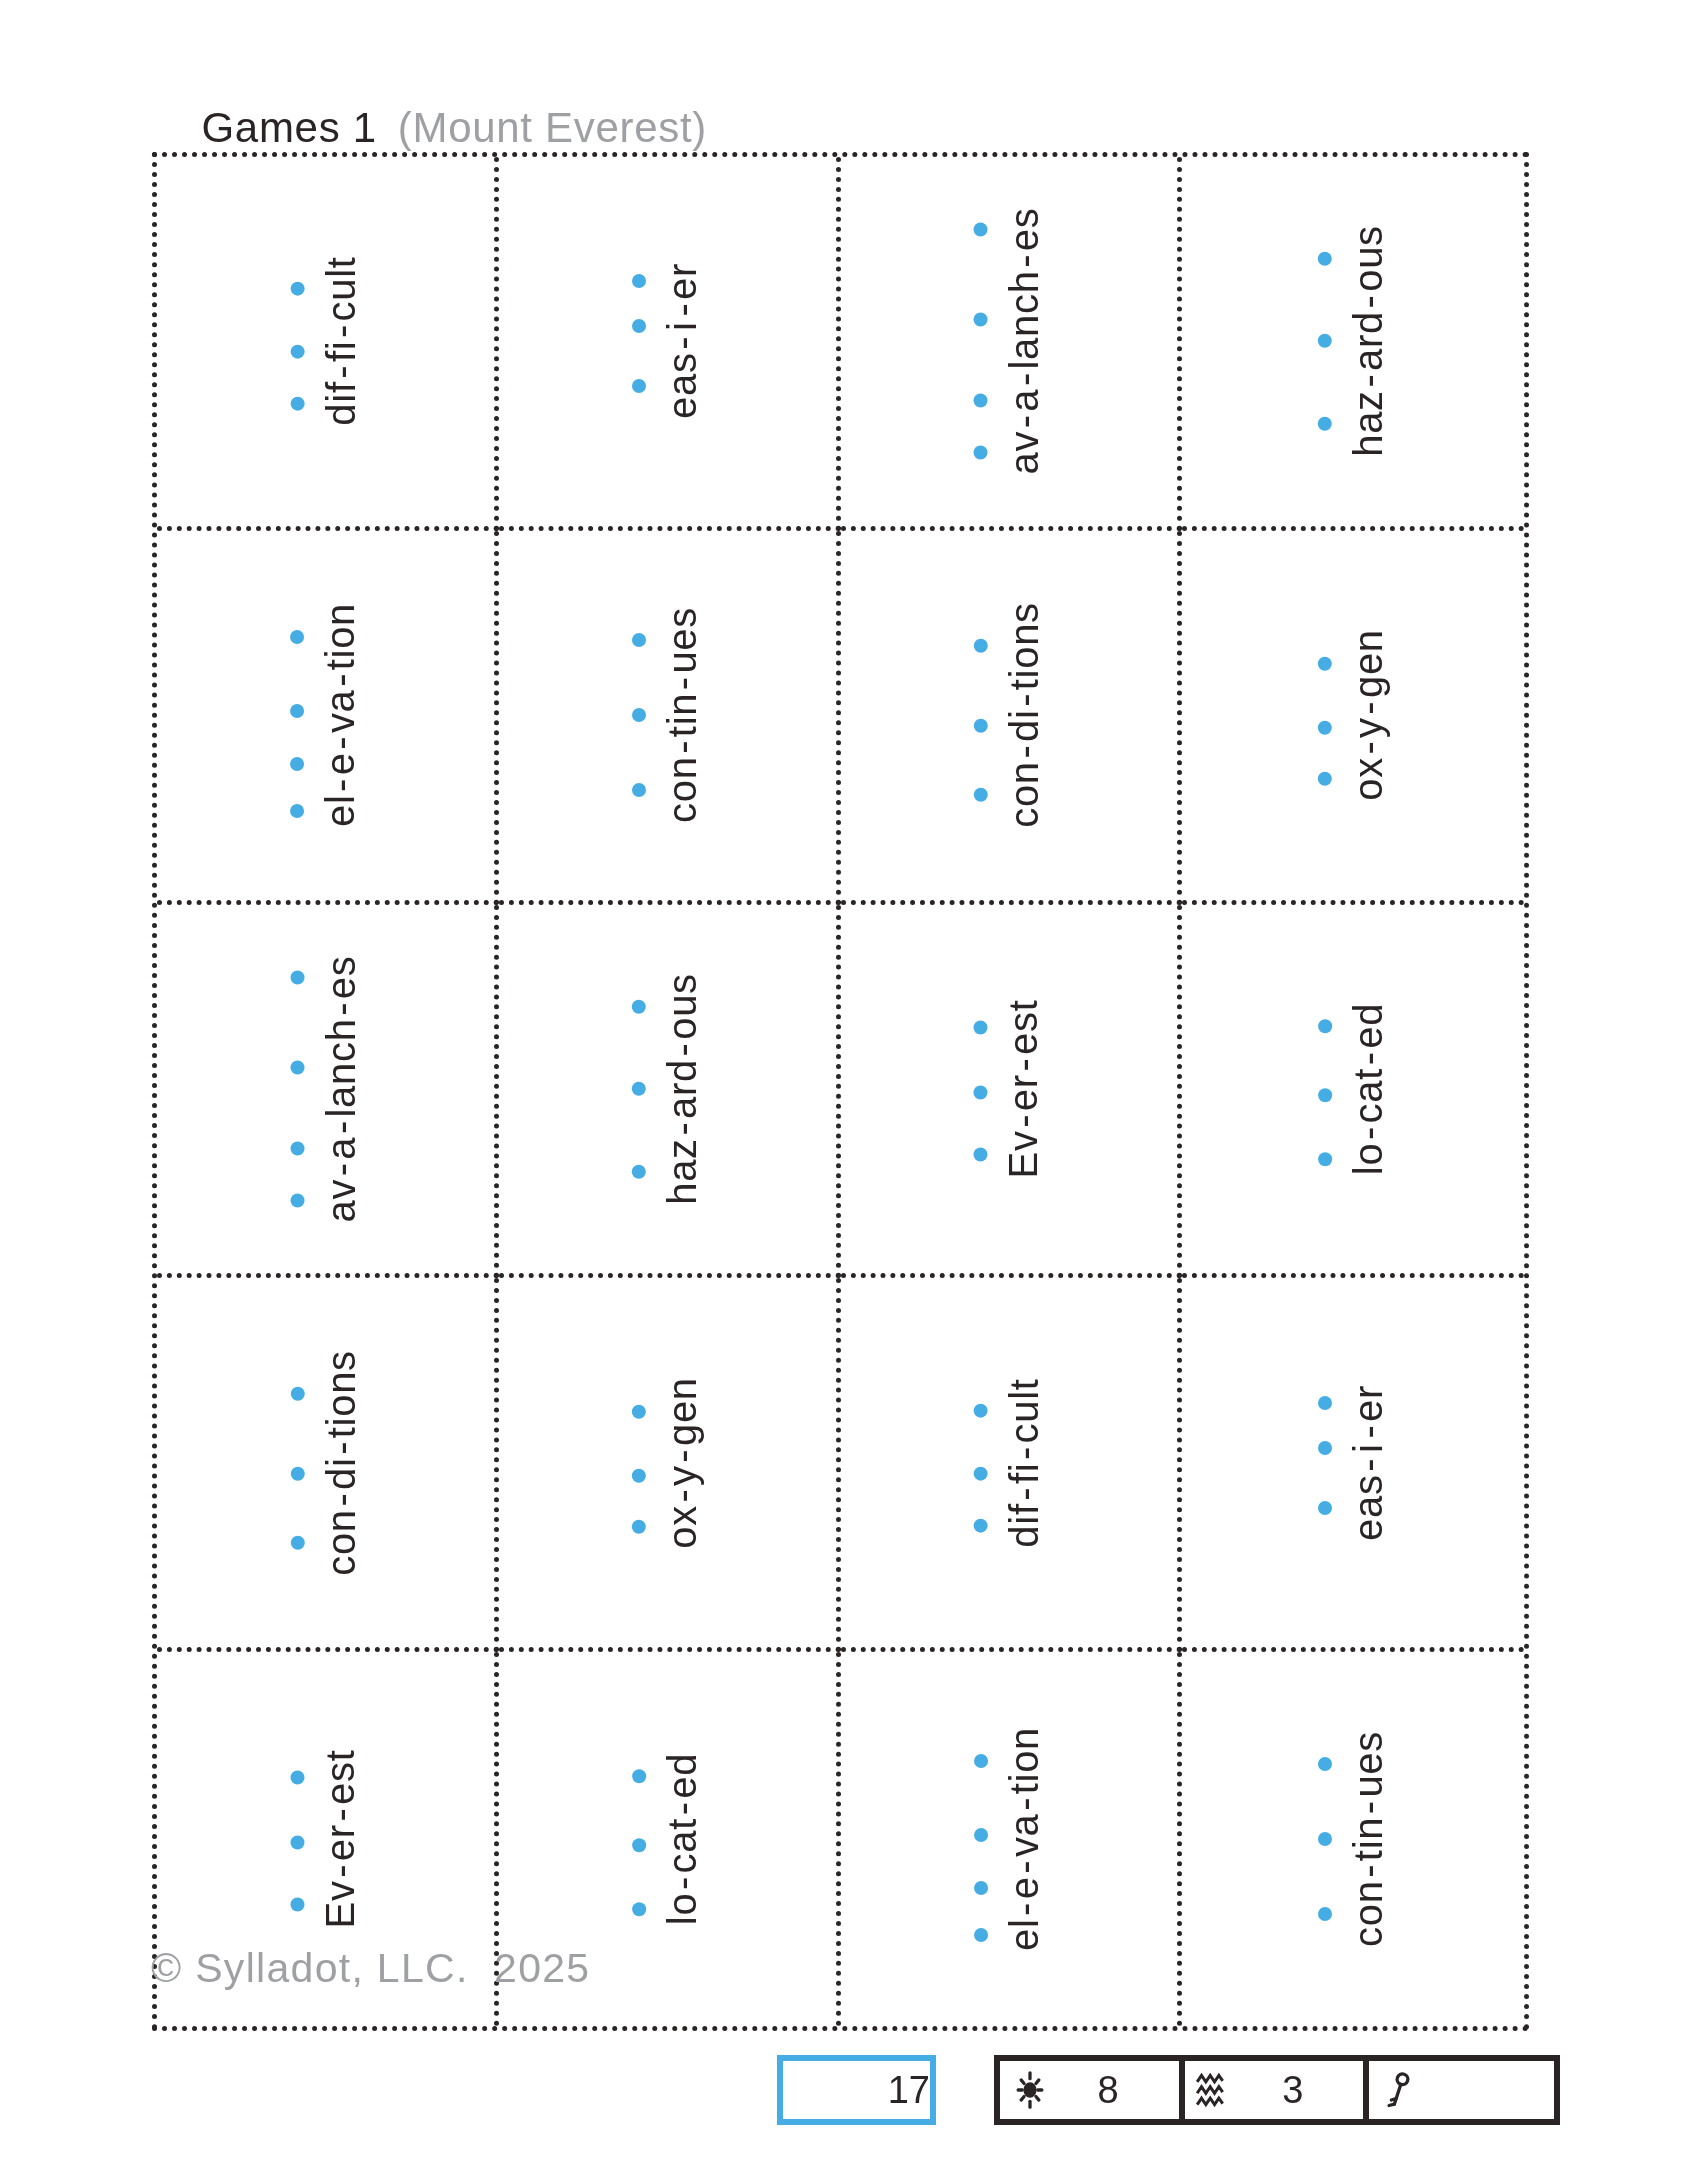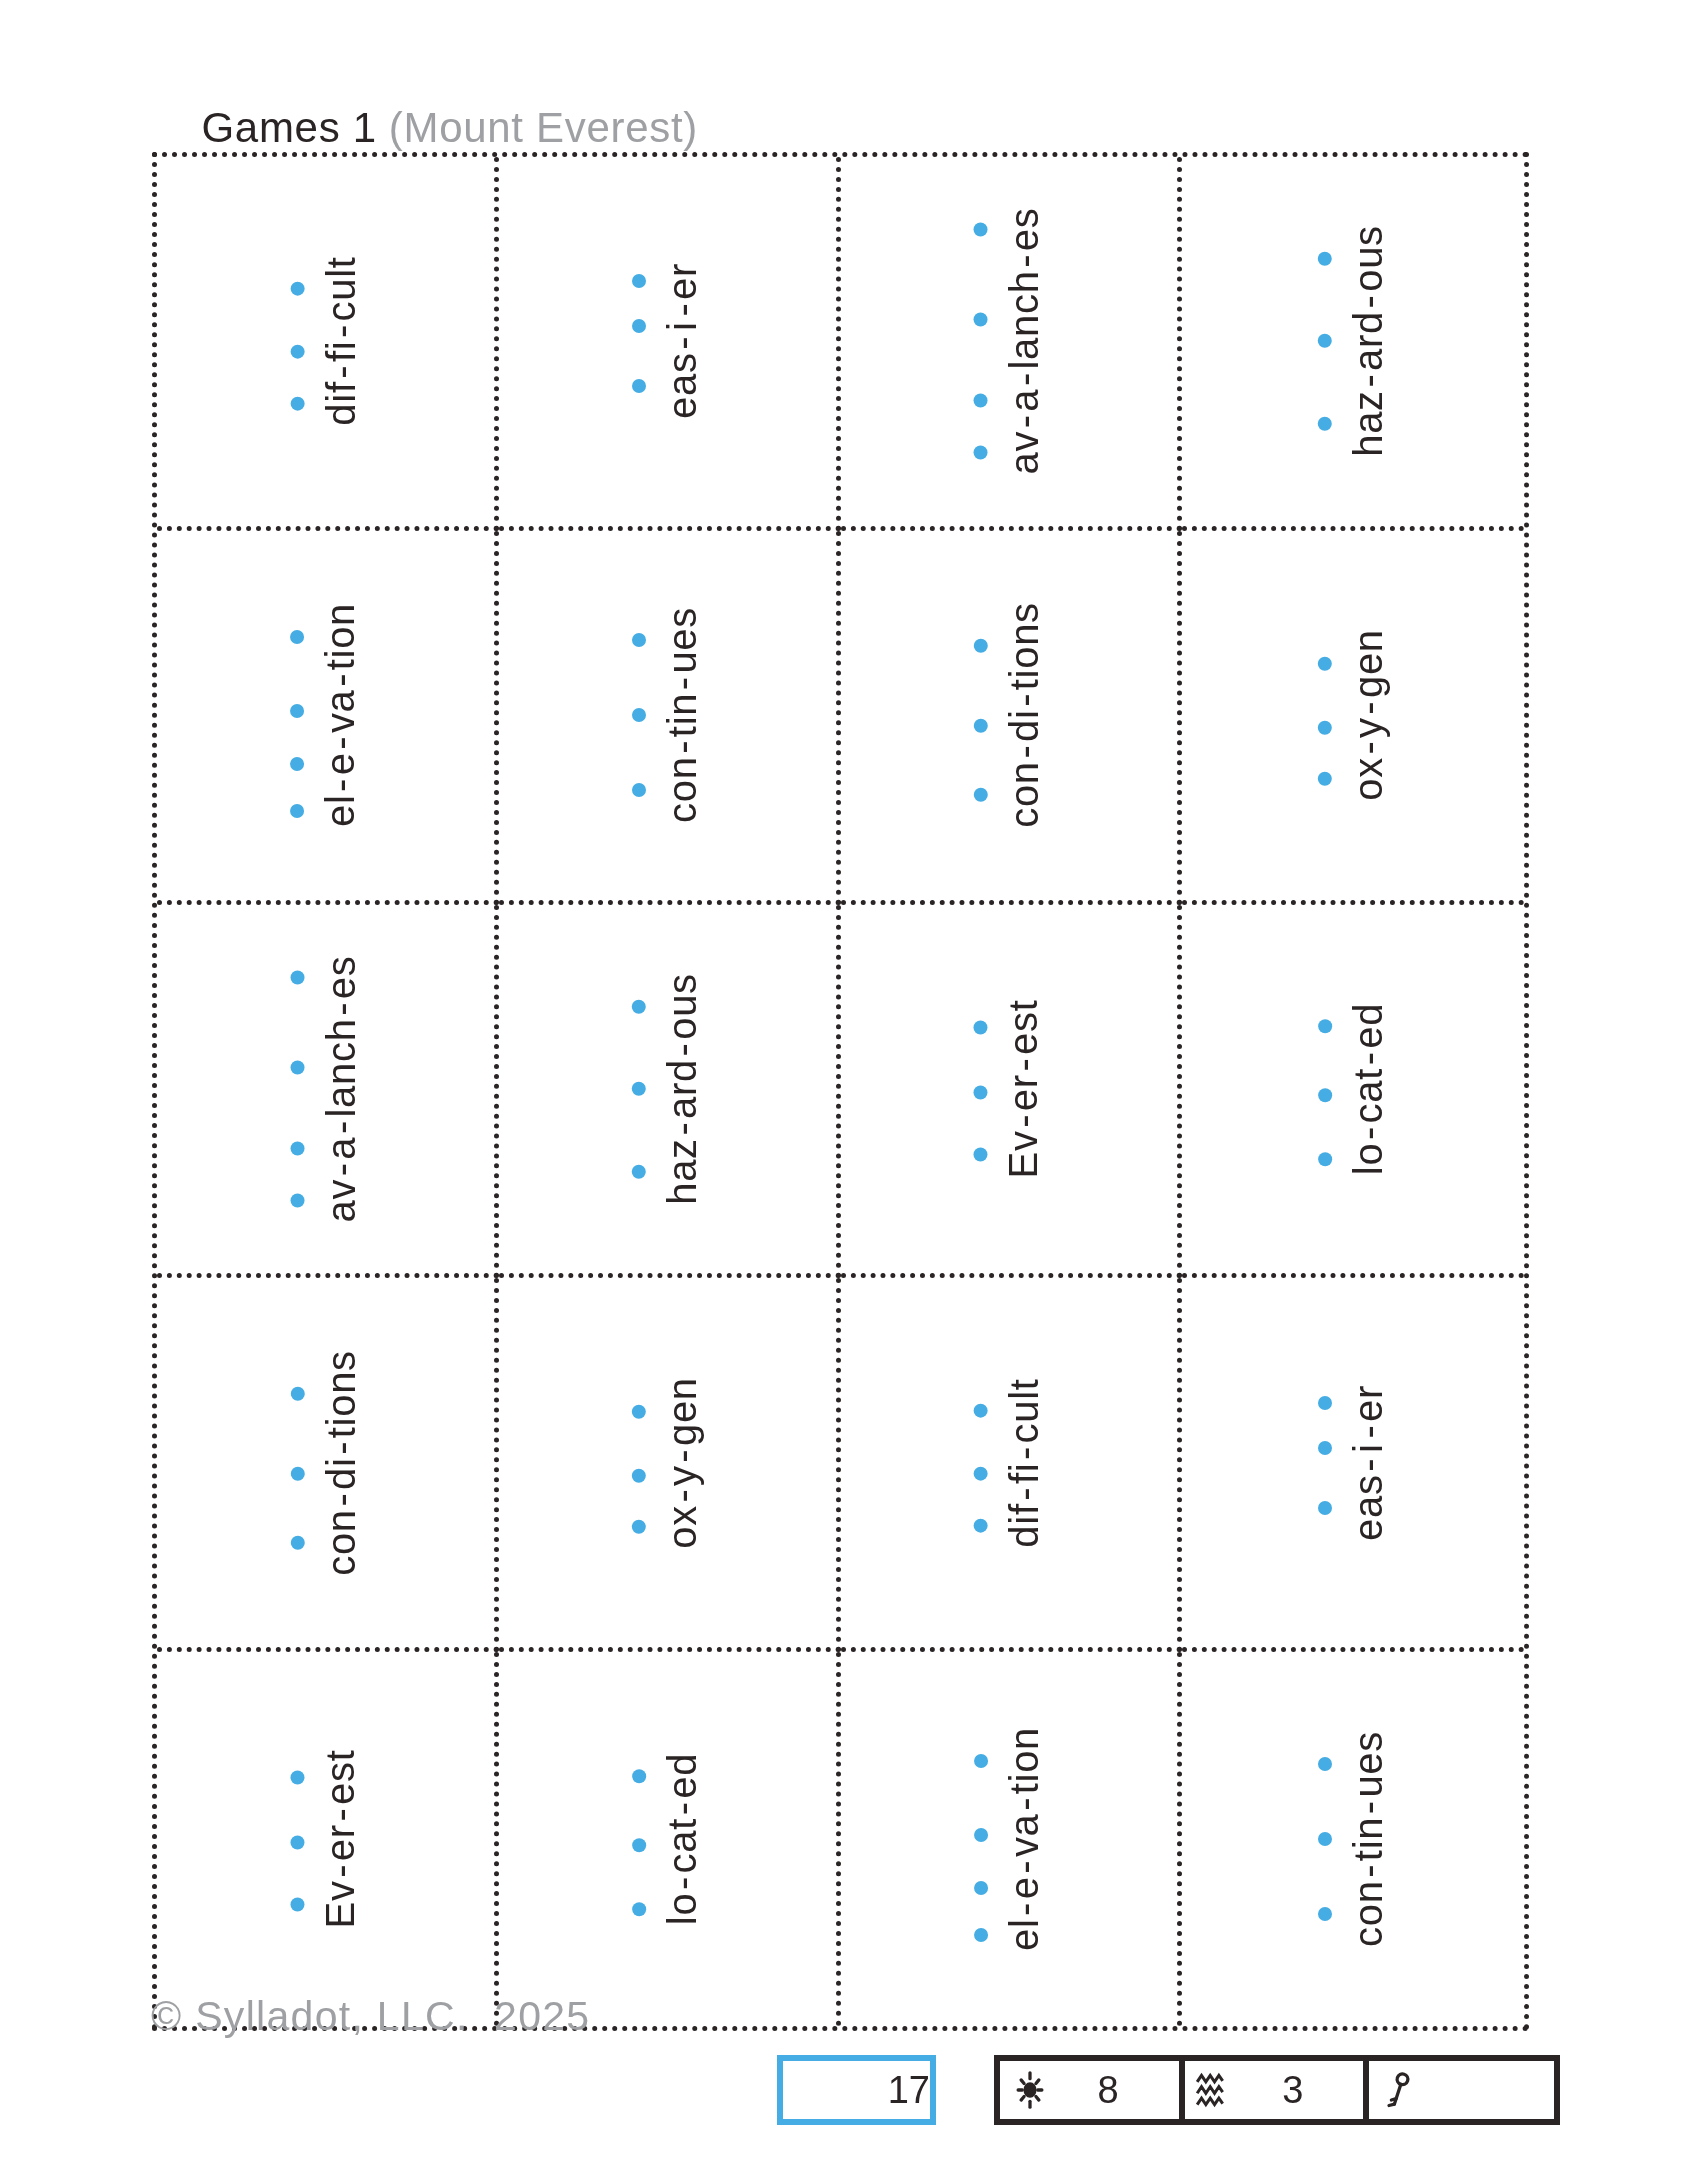--- a/index.html
+++ b/index.html
@@ -11,21 +11,21 @@
   .page{
     position:relative;
     width:1687px;height:2183px;
     background:#ffffff;
     overflow:hidden;
     font-family:"Liberation Sans", sans-serif;
   }
   
   .header{position:absolute;left:152px;top:65px;font-size:42px;line-height:1;letter-spacing:0.7px;white-space:pre;}
   .header .title{color:var(--ink);font-weight:400;}
-  .header .subtitle{color:var(--gray);font-weight:400;margin-left:12px;}
+  .header .subtitle{color:var(--gray);font-weight:400;margin-left:21px;}
 
   
   .grid{
     position:absolute;left:152px;top:152px;width:1377px;height:1879px;
     box-sizing:border-box;border:5.3px dotted var(--ink);
     display:grid;grid-template-columns:repeat(4,1fr);grid-template-rows:repeat(5,1fr);
   }
   .card{
     box-sizing:border-box;
     border-right:5.3px dotted var(--ink);
@@ -43,21 +43,21 @@
     row-gap:16px;align-items:end;justify-items:center;
   }
   .dotcell{display:flex;justify-content:center;width:100%;}
   .dot{width:14px;height:14px;border-radius:50%;background:var(--blue);}
   .dot-spacer{width:1.3px;height:14px;}
   .txt{font-size:40px;line-height:1;color:var(--ink);letter-spacing:0.7px;font-weight:400;white-space:pre;}
   .hyph{padding:0 2.6px;}
 
   
   .copyright{
-    position:absolute;left:151px;top:1996px;
+    position:absolute;left:151px;top:1948px;
     font-size:41px;line-height:1;color:var(--gray);
     white-space:pre;letter-spacing:1.3px;
   }
   .pagebox{
     position:absolute;left:777px;top:2055px;width:159px;height:70px;
     box-sizing:border-box;border:6.6px solid var(--blue);
     display:flex;align-items:center;justify-content:flex-end;
     font-size:38px;color:var(--ink);background:#fff;
   }
   .legend{

